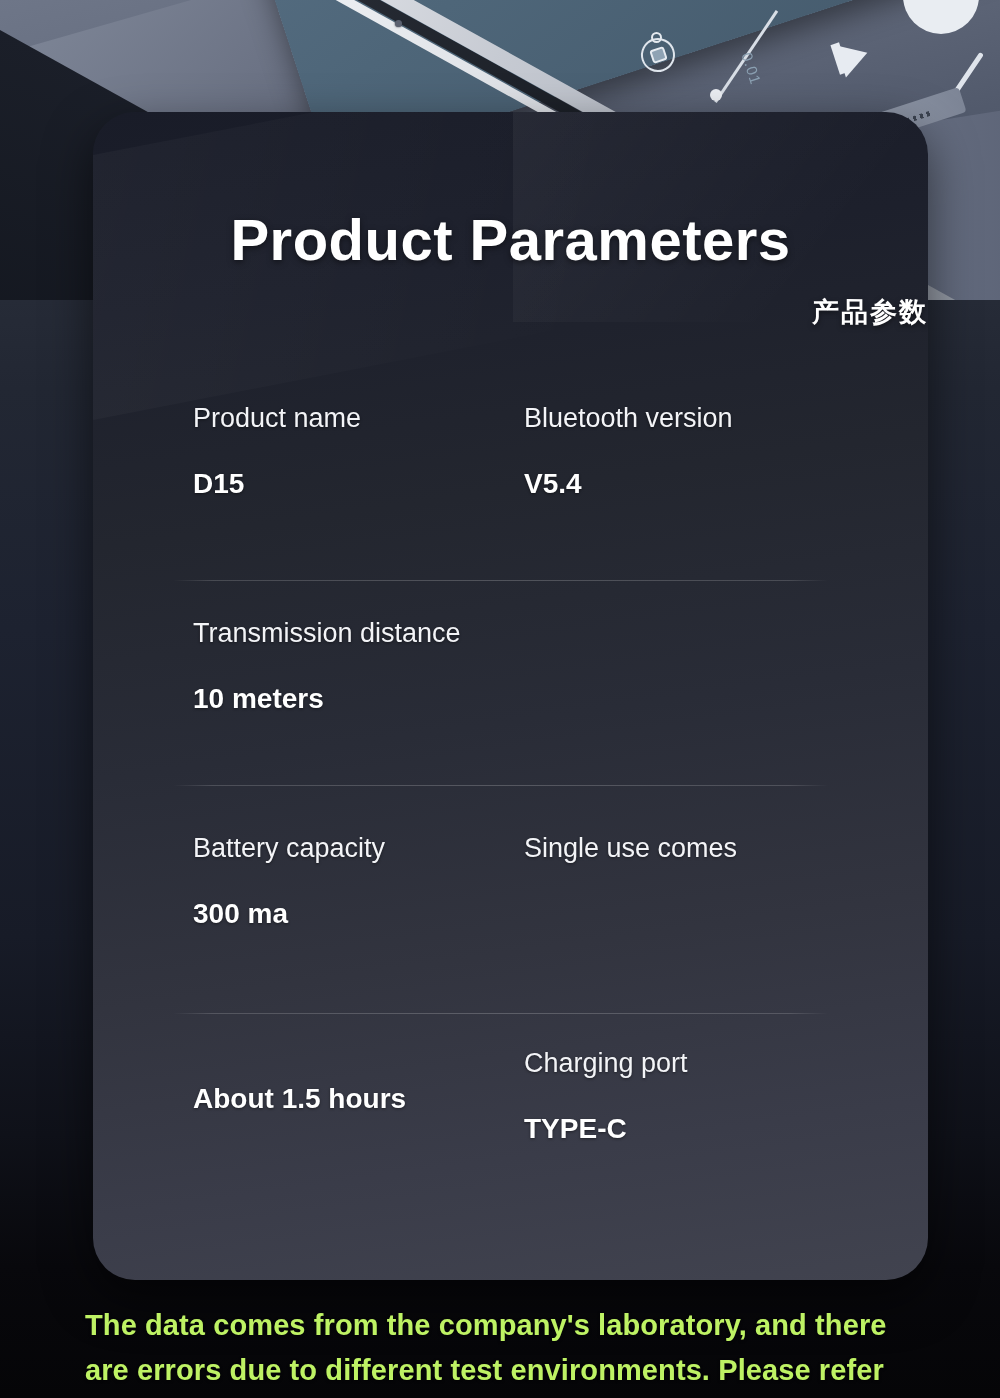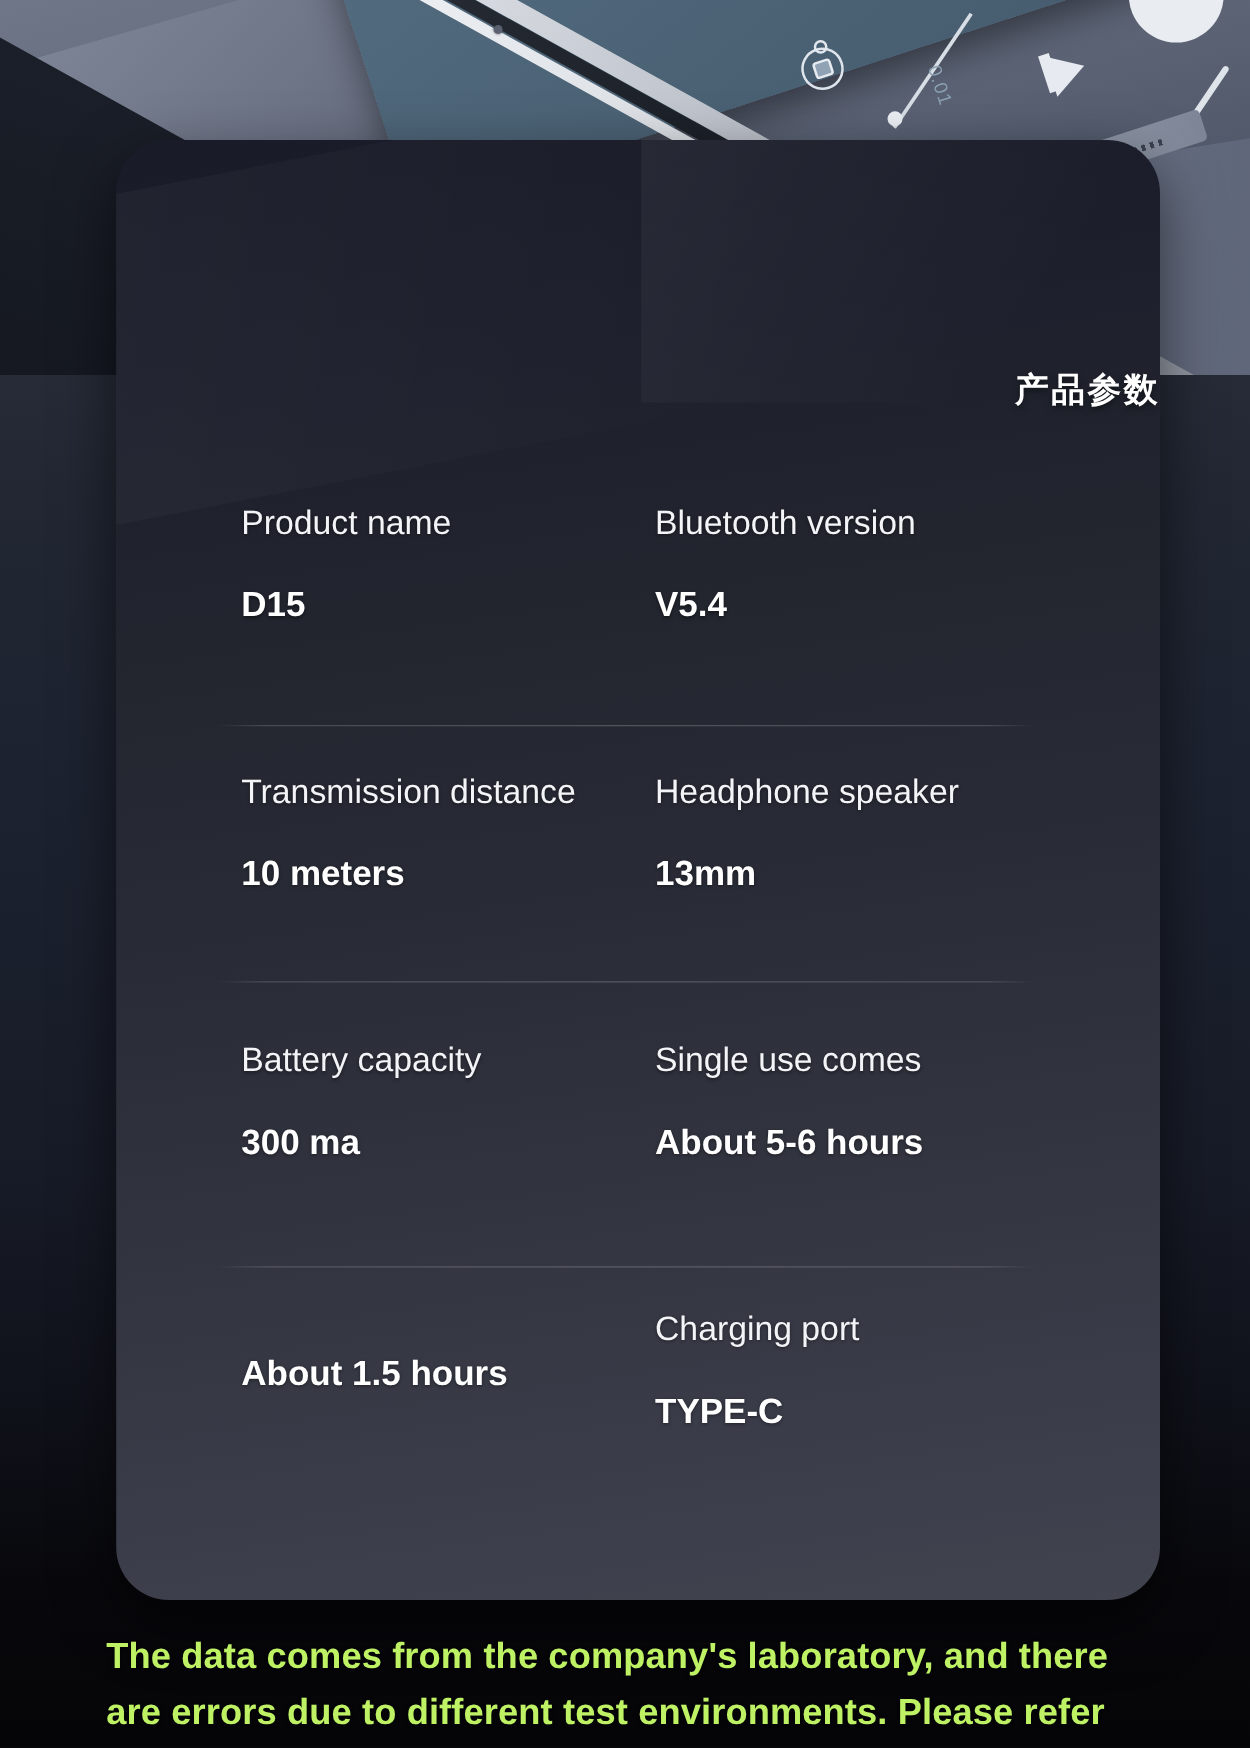--- a/index.html
+++ b/index.html
@@ -340,54 +340,50 @@
     <div class="hero-frame3"></div>
     <div class="hero-dot"></div>
   </div>
 
   <div class="page-body"></div>
 
   <div class="card">
     <div class="card-sheen"></div>
     <div class="card-sheen2"></div>
 
+    <div class="title">Product Parameters</div>
     <div class="subtitle">产品参数</div>
 
     <div class="specs">
 
       <div class="spec-row">
         <div class="spec-cell col-left">
           <div class="spec-label">Product name</div>
           <div class="spec-value">D15</div>
         </div>
         <div class="spec-cell col-right">
           <div class="spec-label">Bluetooth version</div>
           <div class="spec-value">V5.4</div>
         </div>
       </div>
 
       <div class="spec-row">
         <div class="spec-cell col-left">
           <div class="spec-label">Transmission distance</div>
           <div class="spec-value">10 meters</div>
         </div>
-        <div class="spec-cell col-right">
-          <div class="spec-label">Headphone speaker</div>
-          <div class="spec-value">13mm</div>
-        </div>
       </div>
 
       <div class="spec-row">
         <div class="spec-cell col-left">
           <div class="spec-label">Battery capacity</div>
           <div class="spec-value">300 ma</div>
         </div>
         <div class="spec-cell col-right">
           <div class="spec-label">Single use comes</div>
-          <div class="spec-value">About 5-6 hours</div>
         </div>
       </div>
 
       <div class="spec-row">
         <div class="spec-cell col-left">
           <div class="spec-value">About 1.5 hours</div>
         </div>
         <div class="spec-cell col-right">
           <div class="spec-label">Charging port</div>
           <div class="spec-value">TYPE-C</div>

